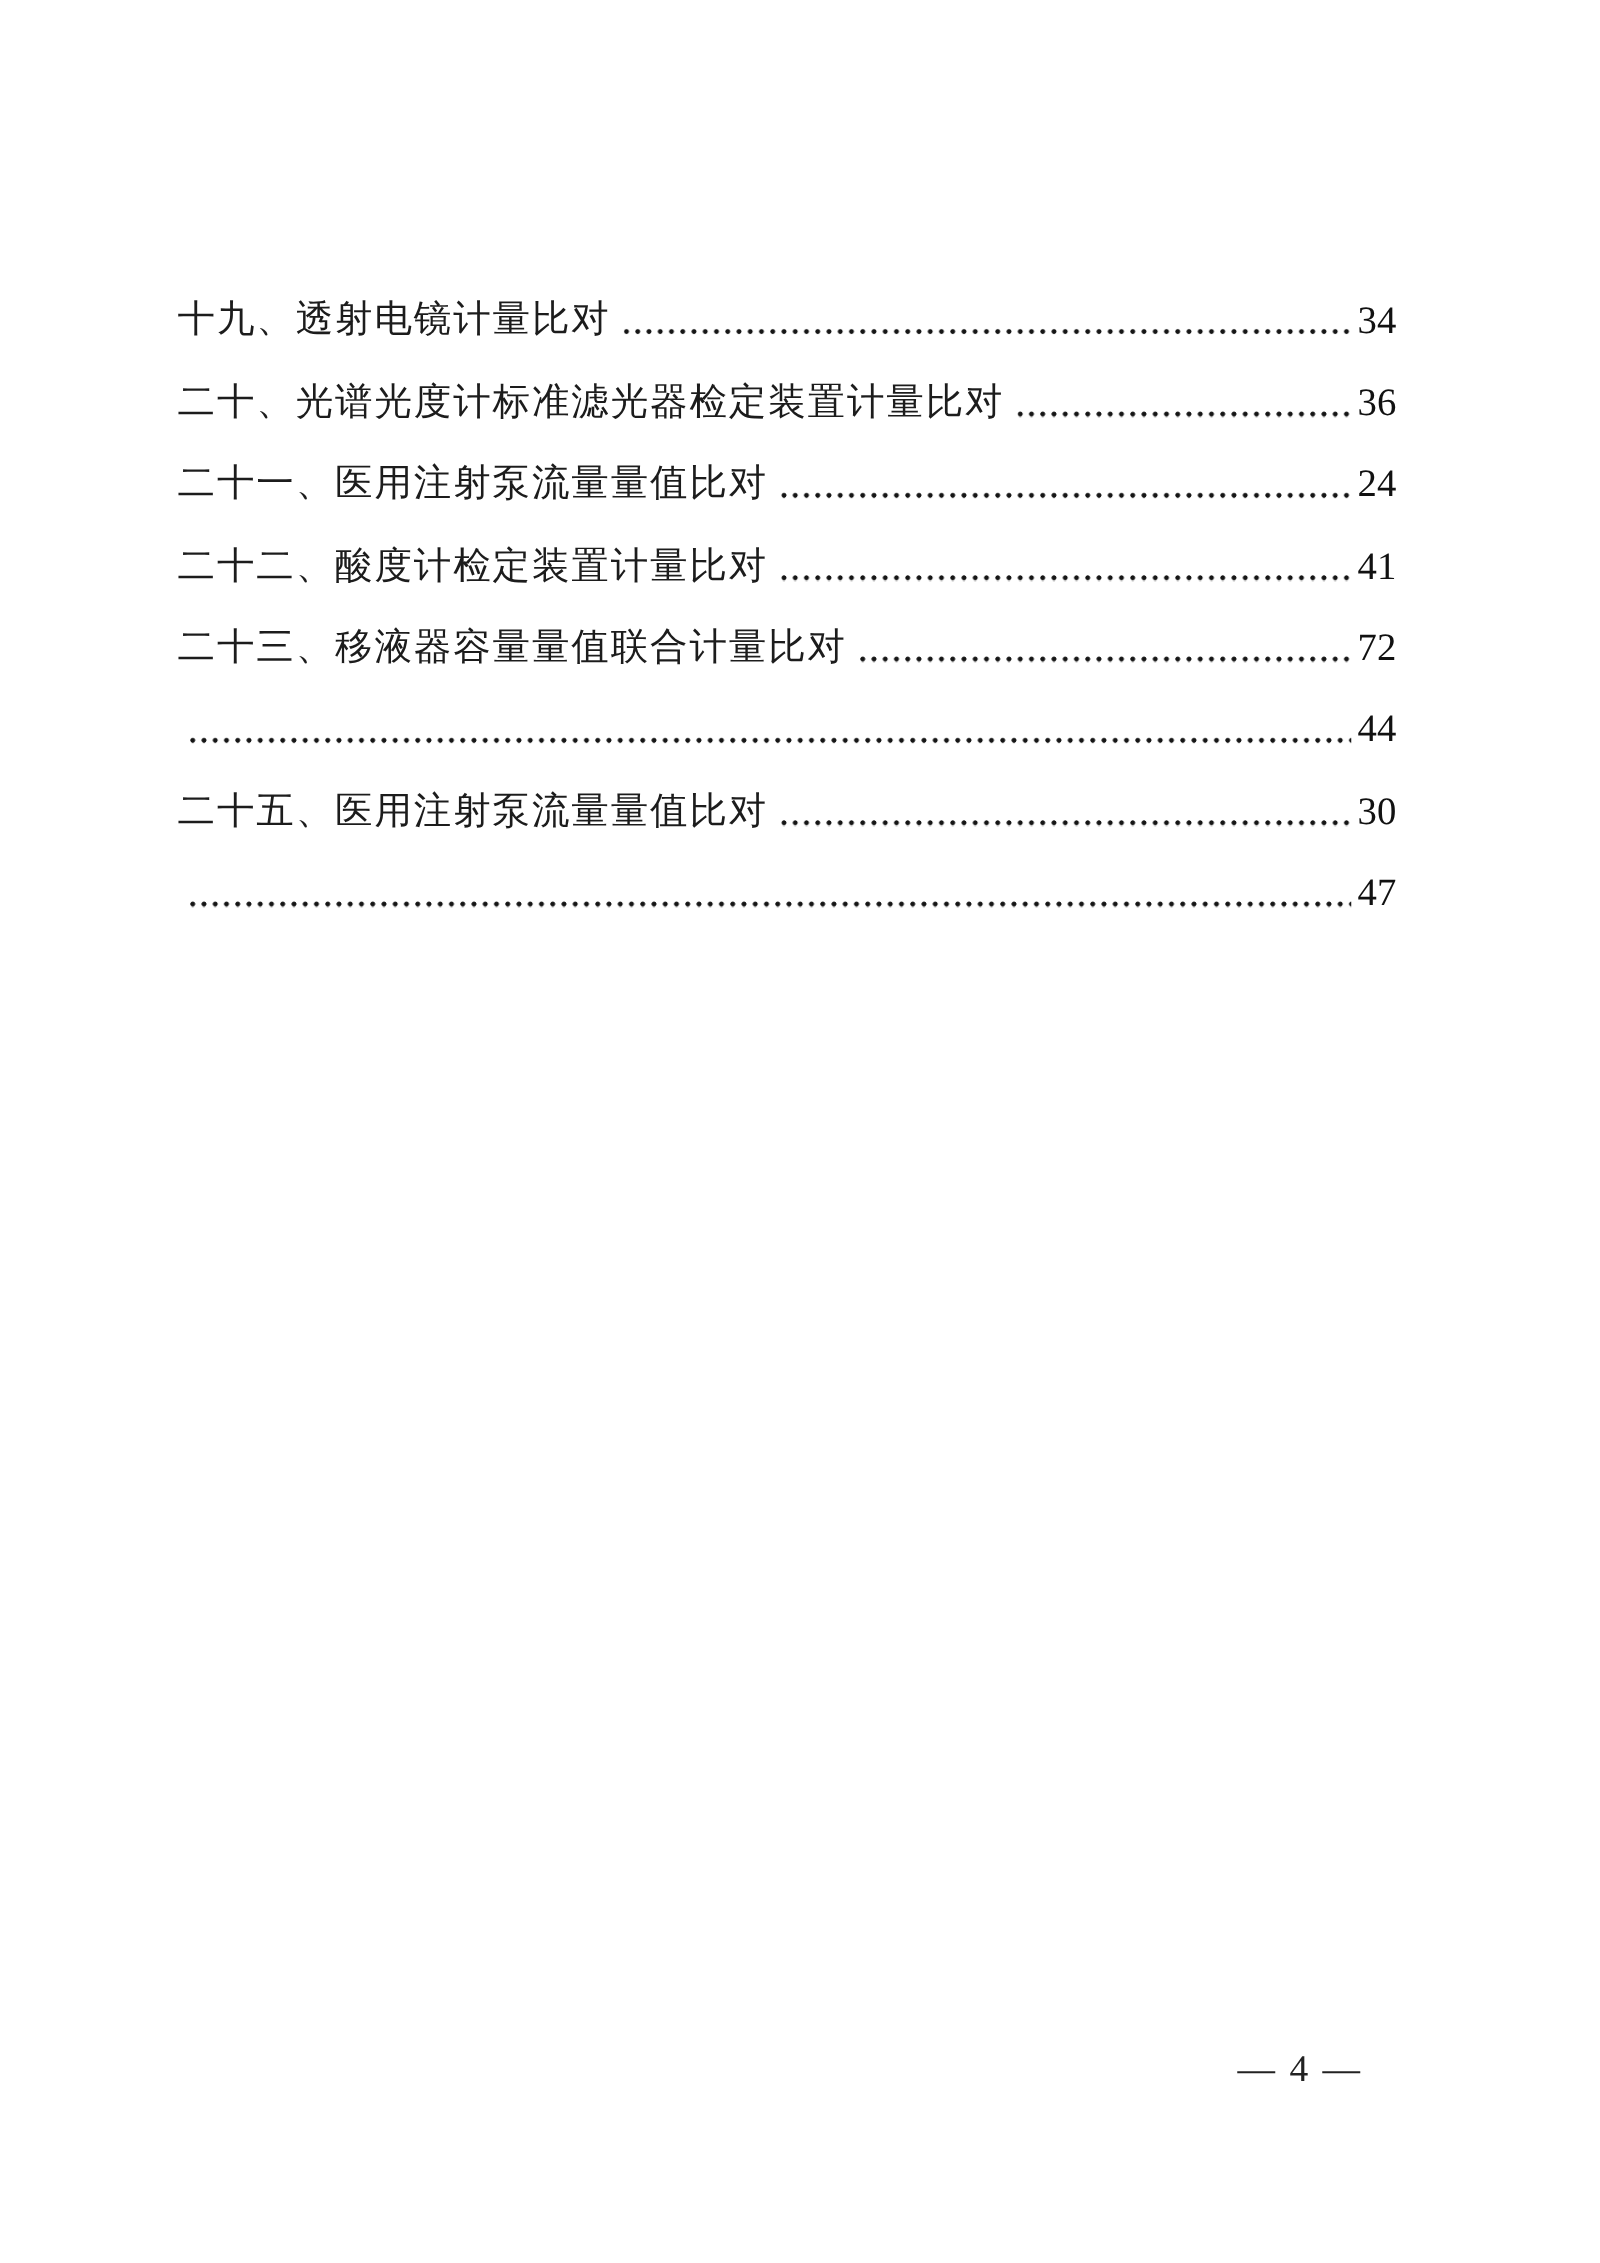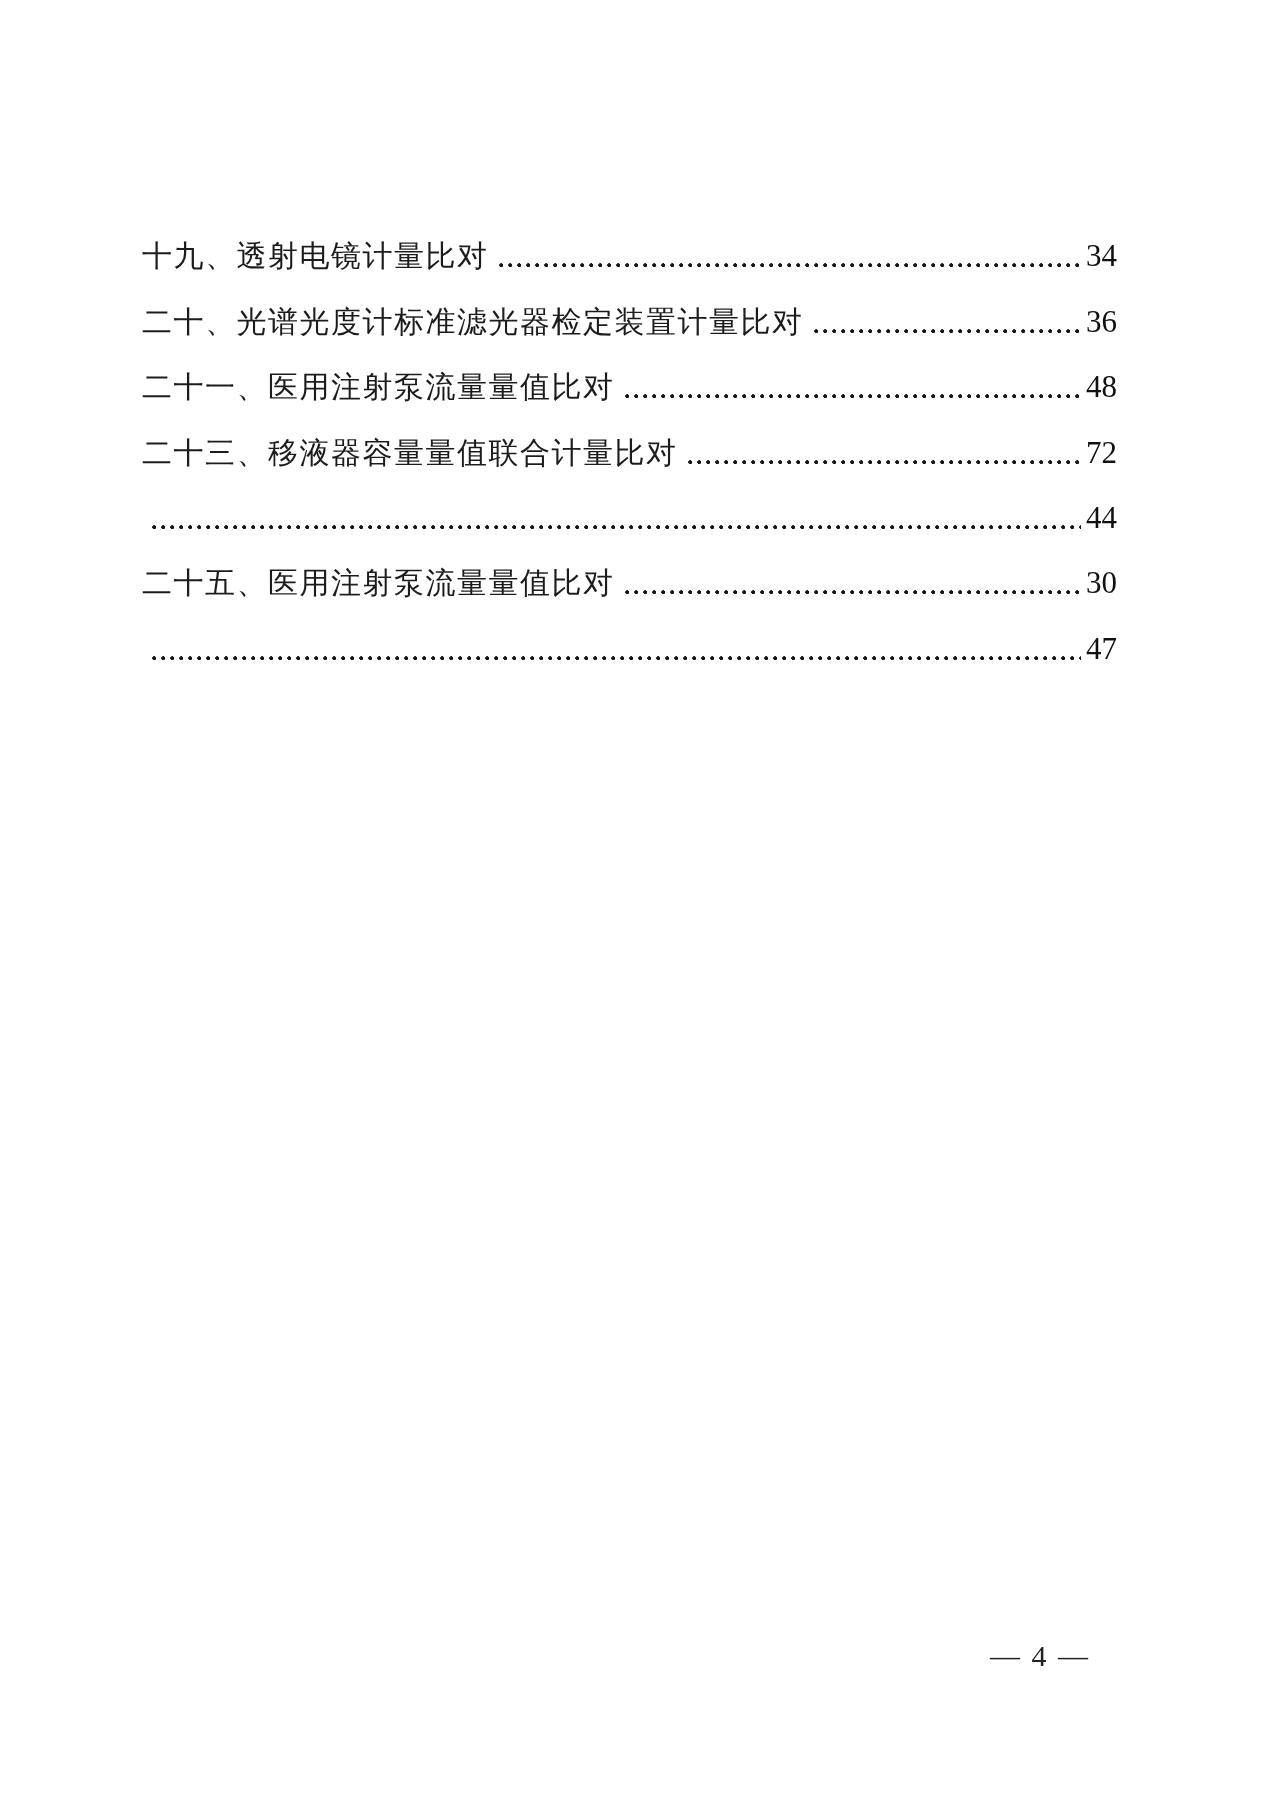--- a/index.html
+++ b/index.html
@@ -79,23 +79,28 @@
 
     <div class="toc-row">
       <span class="toc-title">二十、光谱光度计标准滤光器检定装置计量比对</span>
       <span class="toc-leader"></span>
       <span class="toc-page">36</span>
     </div>
 
     <div class="toc-row">
       <span class="toc-title">二十一、医用注射泵流量量值比对</span>
       <span class="toc-leader"></span>
-      <span class="toc-page">48</span>
+      <span class="toc-page">24</span>
     </div>
 
+    <div class="toc-row">
+      <span class="toc-title">二十二、酸度计检定装置计量比对</span>
+      <span class="toc-leader"></span>
+      <span class="toc-page">41</span>
+    </div>
 
     <div class="toc-row">
       <span class="toc-title">二十三、移液器容量量值联合计量比对</span>
       <span class="toc-leader"></span>
       <span class="toc-page">72</span>
     </div>
 
     <div class="toc-row">
       <span class="toc-leader"></span>
       <span class="toc-page">44</span>

